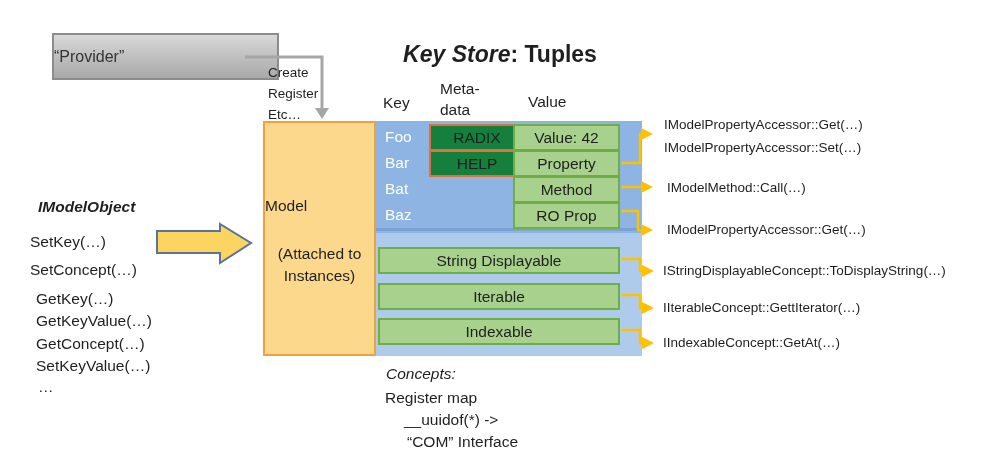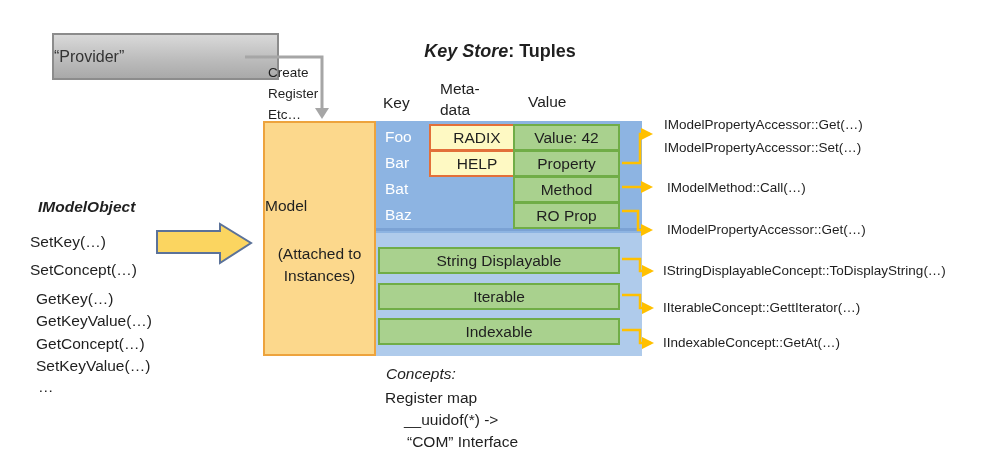--- a/index.html
+++ b/index.html
@@ -8,42 +8,42 @@
   .abs{position:absolute;}
 
   
   .provider-box{left:18px;top:33px;width:227px;height:47px;box-sizing:border-box;
     background:linear-gradient(180deg,#D9D9D9 0%,#BDBDBD 55%,#A9A9A9 100%);
     border:2px solid #8C8C8C;display:flex;align-items:center;justify-content:flex-start;
     font-size:16px;color:#333;margin-left:34px;}
   .create-note{left:268px;top:62px;font-size:13.5px;line-height:21px;color:#1f1f1f;}
 
   
-  .title{left:310px;top:41px;width:380px;text-align:center;font-size:18px;font-weight:bold;white-space:nowrap;}
+  .title{left:310px;top:41px;width:380px;text-align:center;font-size:23px;font-weight:bold;white-space:nowrap;}
   .title .t-it{font-style:italic;}
   .hdr{font-size:15.5px;line-height:21px;}
   .hdr-key{left:383px;top:92px;}
   .hdr-meta{left:440px;top:78px;}
   .hdr-value{left:528px;top:91px;}
 
   
   .model-box{left:263px;top:121px;width:113px;height:235px;box-sizing:border-box;
     background:#FCD88C;border:2px solid #EDA33D;}
   .model-title{left:0;top:74px;width:100%;text-align:left;font-size:15.5px;}
   .model-sub{left:0;top:120px;width:100%;text-align:center;font-size:15.5px;line-height:22px;padding:0 4px;box-sizing:border-box;}
 
   
   .blue-box{left:376px;top:121px;width:266px;height:235px;background:#8DB4E2;}
   .blue-sep{left:0;top:107px;width:100%;height:3px;background:#7BA2D4;}
   .blue-light{left:0;top:112px;width:100%;height:123px;background:#AFCBEB;}
   .key-label{left:9px;height:26px;line-height:26px;color:#fff;font-size:15.5px;}
 
   .cellbox{box-sizing:border-box;display:flex;align-items:center;justify-content:center;
     font-size:15.5px;white-space:nowrap;}
-  .meta-box{left:429px;width:96px;height:27px;background:#fef9c3;border:2px solid #E2703A;}
+  .meta-box{left:429px;width:96px;height:27px;background:#15803d;border:2px solid #E2703A;}
   .val-box{left:513px;width:107px;height:27px;background:#A9D18E;border:2px solid #70AD47;}
   .concept-bar{left:2px;width:242px;height:27px;background:#A9D18E;border:2px solid #70AD47;}
 
   
   .iface{font-size:13.5px;white-space:nowrap;color:#1f1f1f;}
 
   
   .lm{font-size:15.5px;white-space:nowrap;}
   .lm-head{font-weight:bold;font-style:italic;font-size:15.5px;}
 

